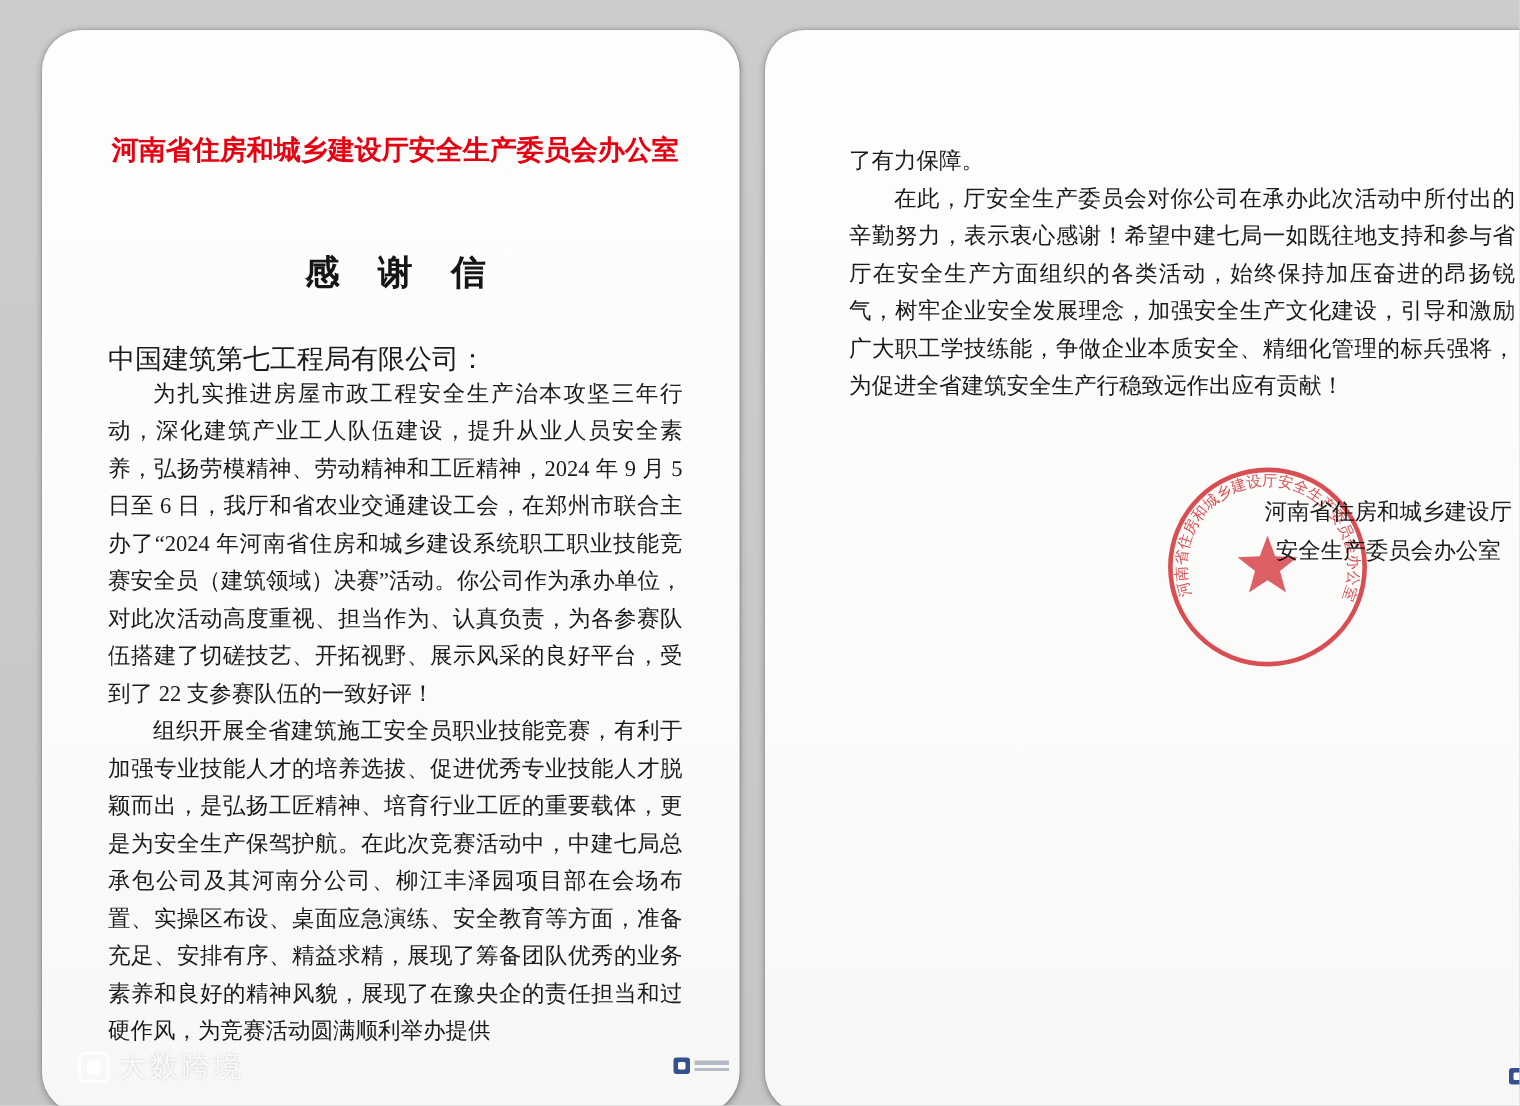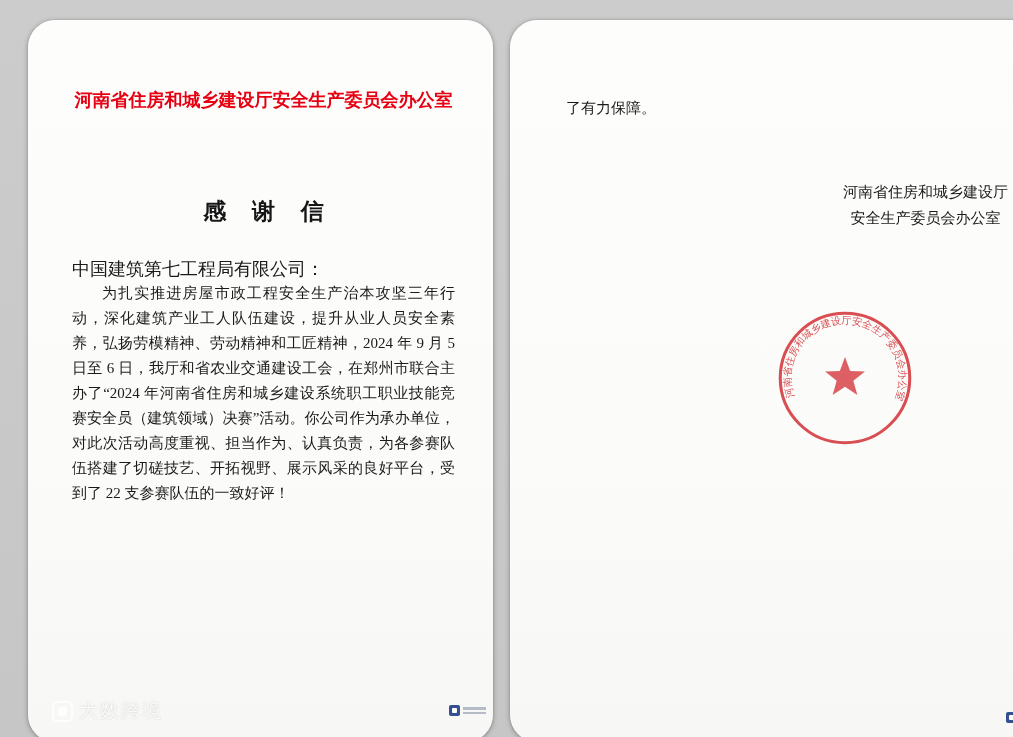--- a/index.html
+++ b/index.html
@@ -19,21 +19,21 @@
     border-radius:27px;
   }
   .page-left  { left:28px;  width:465px; padding:68px 38px 0 44px; }
   .page-right { left:510px; width:540px; padding:76px 40px 0 56px; }
 
   .red-header {
     color:#e60012; font-weight:bold; font-size:18px;
     text-align:center; white-space:nowrap; margin-left:-6px; margin-right:-6px;
   }
   .letter-title {
-    margin-top:84px; text-align:center; text-indent:10px;
+    margin-top:54px; text-align:center; text-indent:10px;
     font-size:23px; font-weight:bold; letter-spacing:10px; color:#151515;
   }
   .salutation { margin-top:30px; font-size:18px; color:#1a1a1a; }
 
   .body-para {
     font-size:15px; line-height:25px; color:#1a1a1a;
     text-align:justify; text-indent:2em; margin-top:0;
   }
   .no-indent { text-indent:0; }
 
@@ -84,32 +84,34 @@
 </head>
 <body>
 
 <div class="canvas">
 
   <div class="page page-left">
     <div class="red-header">河南省住房和城乡建设厅安全生产委员会办公室</div>
     <div class="letter-title">感 谢 信</div>
     <div class="salutation">中国建筑第七工程局有限公司：</div>
     <p class="body-para">为扎实推进房屋市政工程安全生产治本攻坚三年行动，深化建筑产业工人队伍建设，提升从业人员安全素养，弘扬劳模精神、劳动精神和工匠精神，2024 年 9 月 5 日至 6 日，我厅和省农业交通建设工会，在郑州市联合主办了“2024 年河南省住房和城乡建设系统职工职业技能竞赛安全员（建筑领域）决赛”活动。你公司作为承办单位，对此次活动高度重视、担当作为、认真负责，为各参赛队伍搭建了切磋技艺、开拓视野、展示风采的良好平台，受到了 22 支参赛队伍的一致好评！</p>
+    <p class="body-para">组织开展全省建筑施工安全员职业技能竞赛，有利于加强专业技能人才的培养选拔、促进优秀专业技能人才脱颖而出，是弘扬工匠精神、培育行业工匠的重要载体，更是为安全生产保驾护航。在此次竞赛活动中，中建七局总承包公司及其河南分公司、柳江丰泽园项目部在会场布置、实操区布设、桌面应急演练、安全教育等方面，准备充足、安排有序、精益求精，展现了筹备团队优秀的业务素养和良好的精神风貌，展现了在豫央企的责任担当和过硬作风，为竞赛活动圆满顺利举办提供</p>
 
     <div class="page-mark">
       <span class="mark-icon"></span>
       <span class="mark-lines">
           <i></i>
           <i></i>
         </span>
     </div>
   </div>
 
   <div class="page page-right">
     <p class="body-para no-indent">了有力保障。</p>
+    <p class="body-para">在此，厅安全生产委员会对你公司在承办此次活动中所付出的辛勤努力，表示衷心感谢！希望中建七局一如既往地支持和参与省厅在安全生产方面组织的各类活动，始终保持加压奋进的昂扬锐气，树牢企业安全发展理念，加强安全生产文化建设，引导和激励广大职工学技练能，争做企业本质安全、精细化管理的标兵强将，为促进全省建筑安全生产行稳致远作出应有贡献！</p>
 
     <div class="signature">
       <div>河南省住房和城乡建设厅</div>
       <div>安全生产委员会办公室</div>
     </div>
 
     <svg class="seal" viewBox="0 0 160 160" aria-hidden="true">
       <circle cx="80" cy="80" r="74" fill="none" stroke-width="3.5" stroke="#d5282d"></circle>
       <polygon points="80,56 74.1,71.9 57.2,72.6 70.5,83.1 65.9,99.4 80,90 94.1,99.4 89.5,83.1 102.8,72.6 85.9,71.9" fill-opacity="0.9" fill="#d5282d"></polygon>
       <defs>

